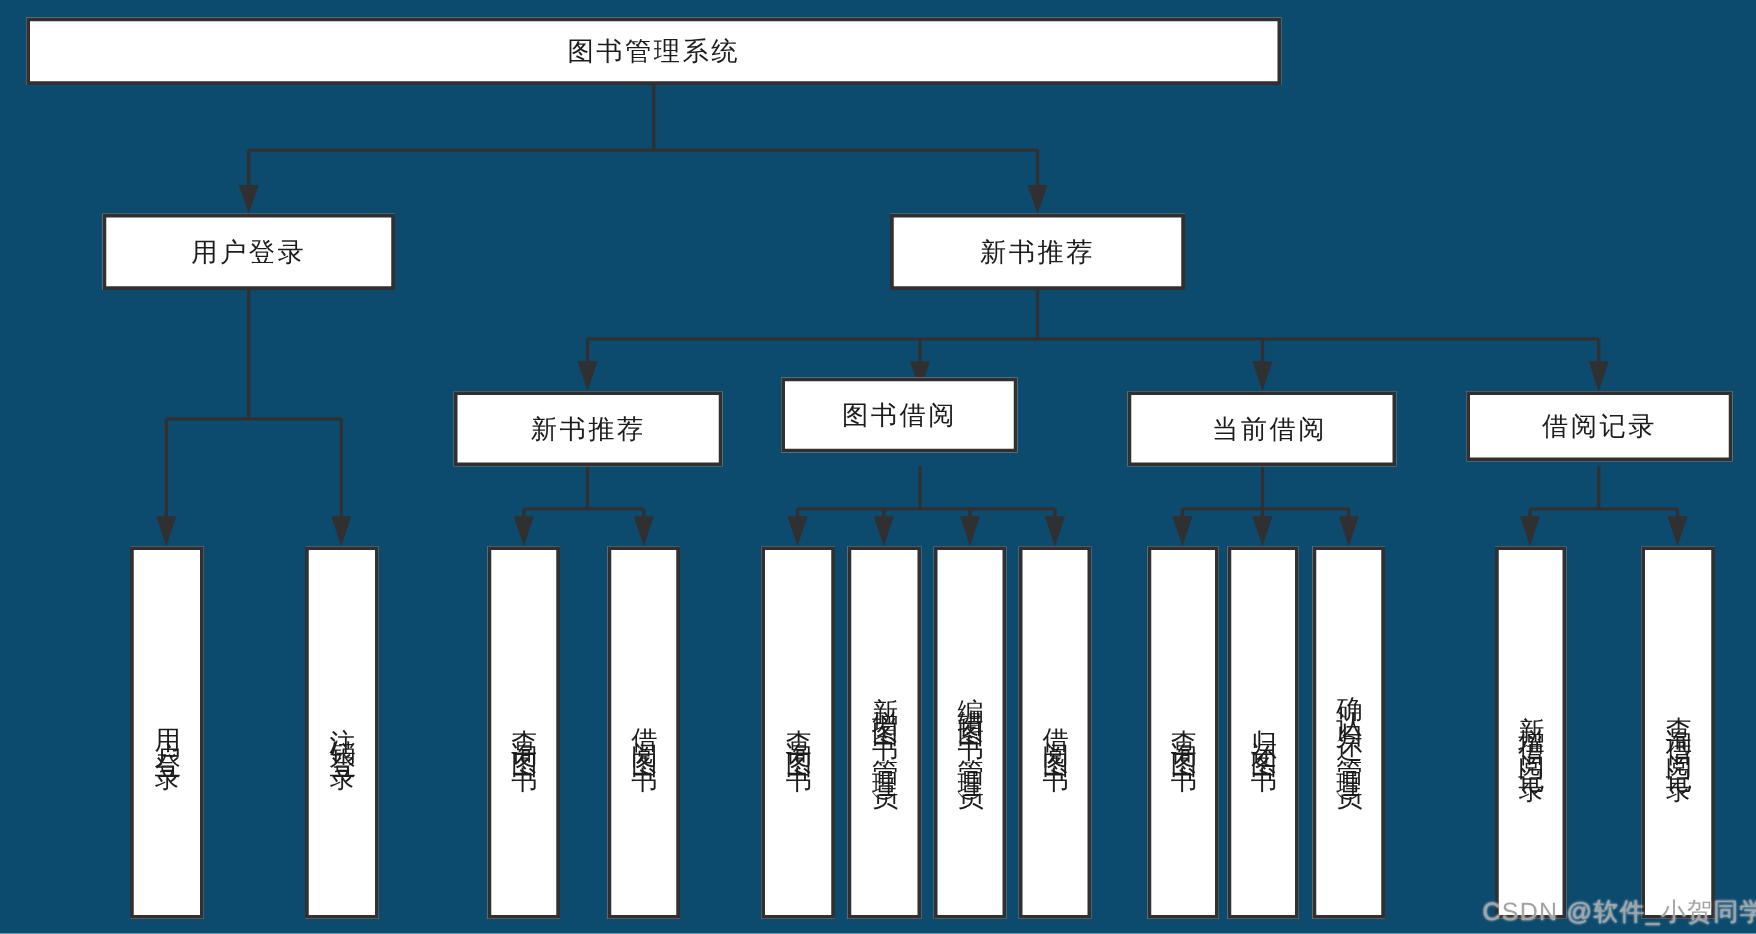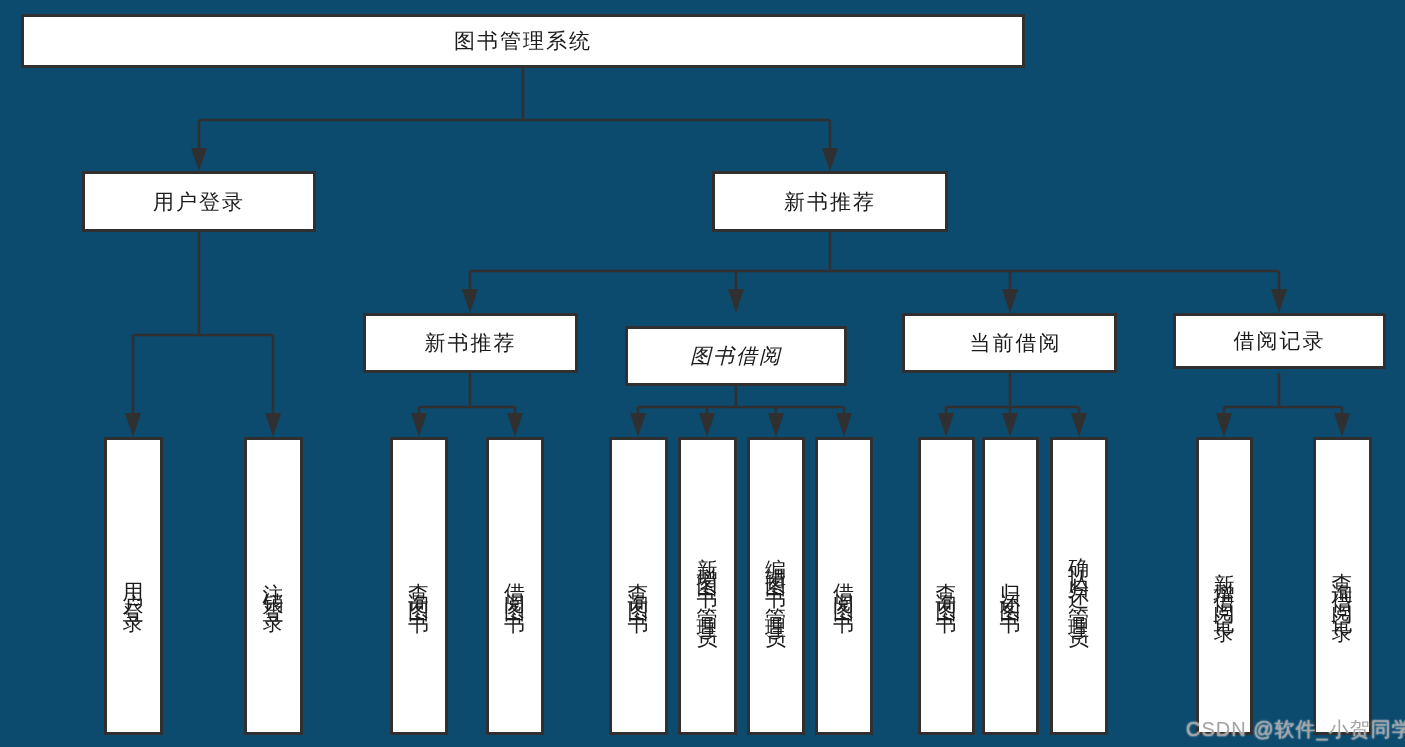--- a/index.html
+++ b/index.html
@@ -84,21 +84,21 @@
   <div class="box hbox" style="left:82px;top:171px;width:234px;height:61px;">
     <span>用户登录</span>
   </div>
   <div class="box hbox" style="left:712px;top:171px;width:236px;height:61px;">
     <span>新书推荐</span>
   </div>
 
   <div class="box hbox" style="left:363px;top:313px;width:215px;height:60px;">
     <span>新书推荐</span>
   </div>
-  <div class="box hbox" style="left:625px;top:326px;width:222px;height:60px;font-style:italic;">
+  <div class="box hbox" style="left:625px;top:302px;width:189px;height:60px;">
     <span>图书借阅</span>
   </div>
   <div class="box hbox" style="left:902px;top:313px;width:215px;height:60px;padding-left:12px;">
     <span>当前借阅</span>
   </div>
   <div class="box hbox" style="left:1173px;top:313px;width:213px;height:56px;">
     <span>借阅记录</span>
   </div>
 
   <div class="box leaf" style="left:104px;top:437px;width:59px;height:298px;">

